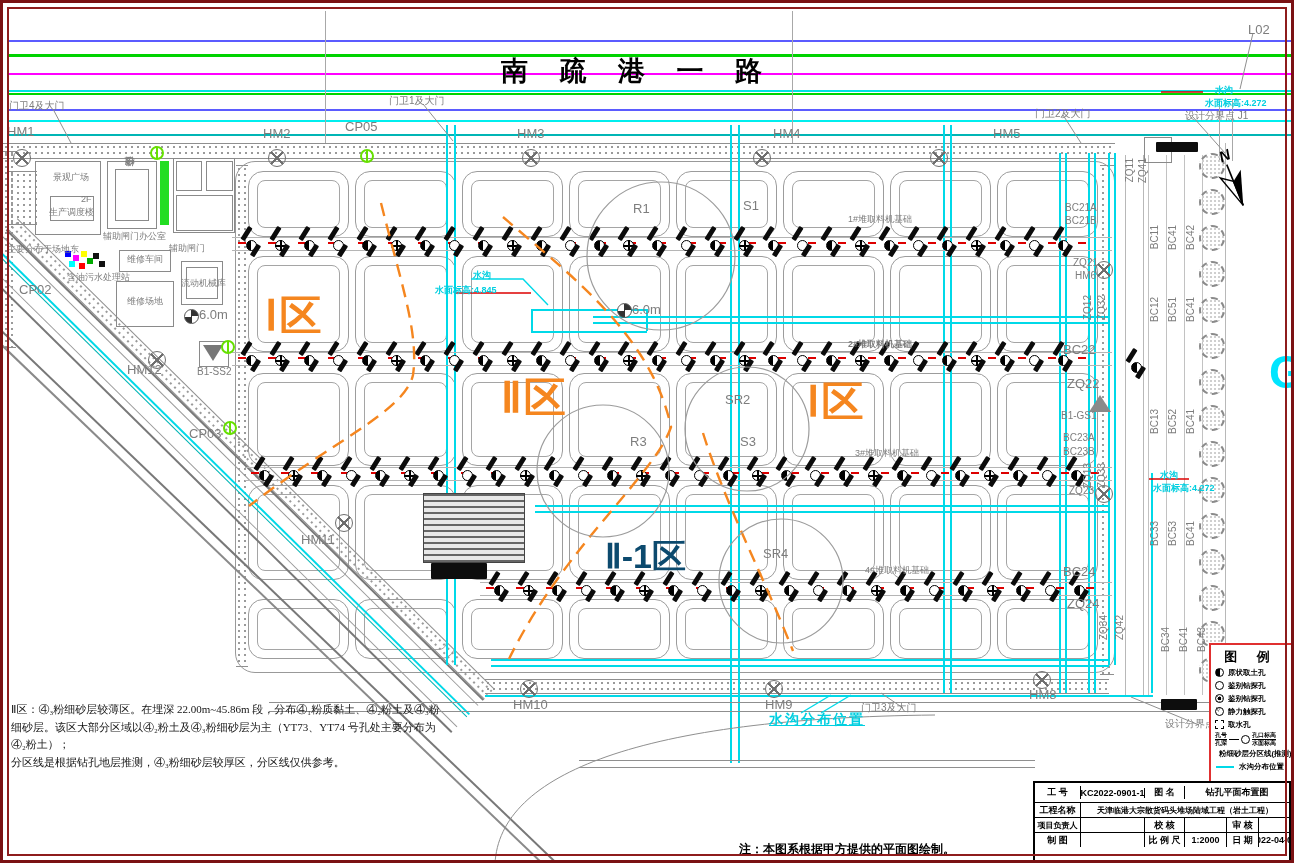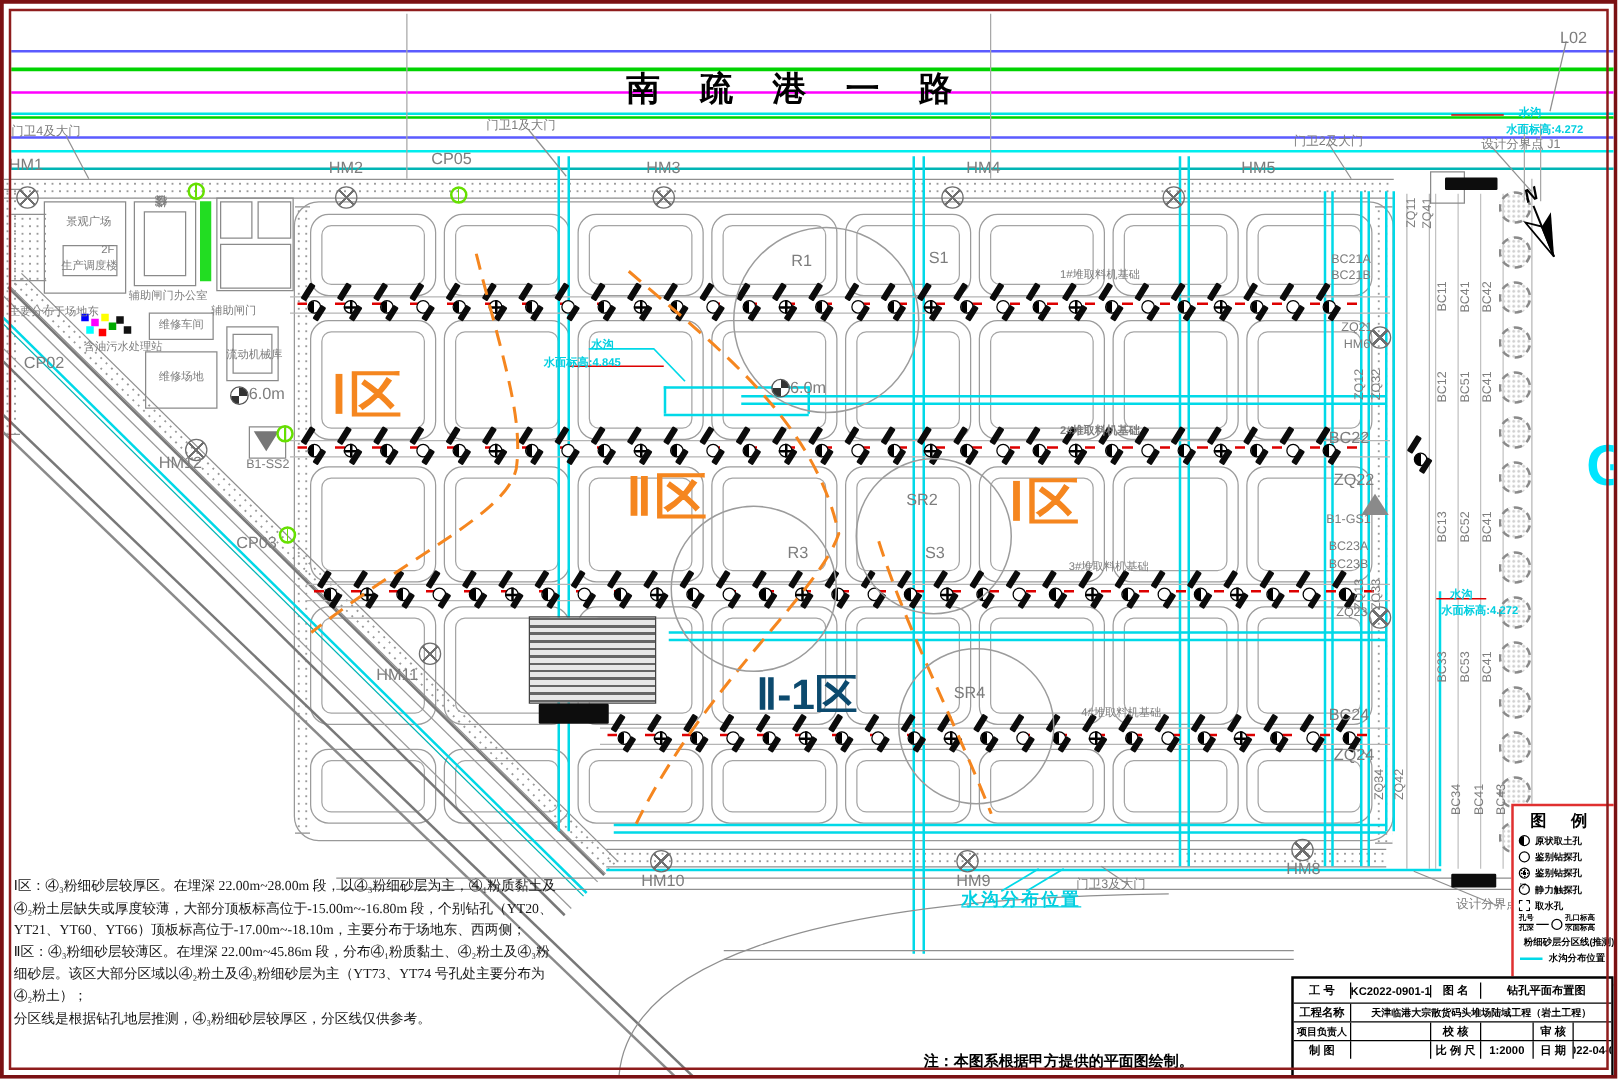--- a/index.html
+++ b/index.html
@@ -103,21 +103,20 @@
       <path d="M492,861 C496,770 640,715 932,712" stroke="#8f8f8f" stroke-width="1" fill="none"></path>
       <path d="M452,290 L528,290" stroke="#dd0000" stroke-width="1.3" fill="none"></path>
       <path d="M1158,89 L1200,89" stroke="#dd0000" stroke-width="1.3" fill="none"></path>
       <path d="M1146,476 L1186,476" stroke="#dd0000" stroke-width="1.3" fill="none"></path>
       <path d="M468,276 L520,276 L545,302" stroke="#00d9e8" stroke-width="1.4" fill="none"></path>
       <path d="M798,710 L828,692" stroke="#00d9e8" stroke-width="1.4" fill="none"></path>
       <path d="M818,710 L848,692" stroke="#00d9e8" stroke-width="1.4" fill="none"></path>
     </svg>
 
   <div id="notes">
-      <p>Ⅰ区：④₃粉细砂层较厚区。在埋深 22.00m~28.00m 段，以④₃粉细砂层为主，④₁粉质黏土及④₂粉土层缺失或厚度较薄，大部分顶板标高位于-15.00m~-16.80m 段，个别钻孔（YT20、YT21、YT60、YT66）顶板标高位于-17.00m~-18.10m，主要分布于场地东、西两侧；</p>
       <p>Ⅱ区：④₃粉细砂层较薄区。在埋深 22.00m~45.86m 段，分布④₁粉质黏土、④₂粉土及④₃粉细砂层。该区大部分区域以④₂粉土及④₃粉细砂层为主（YT73、YT74 号孔处主要分布为④₂粉土）；</p>
       <p>分区线是根据钻孔地层推测，④₃粉细砂层较厚区，分区线仅供参考。</p>
     </div>
   <div id="bottomnote">注：本图系根据甲方提供的平面图绘制。</div>
 
   <div id="legend">
     <div class="ttl">图  例</div>
     <div id="legend-rows">
         <div class="lg-row">
           <div class="lsym half"></div>

